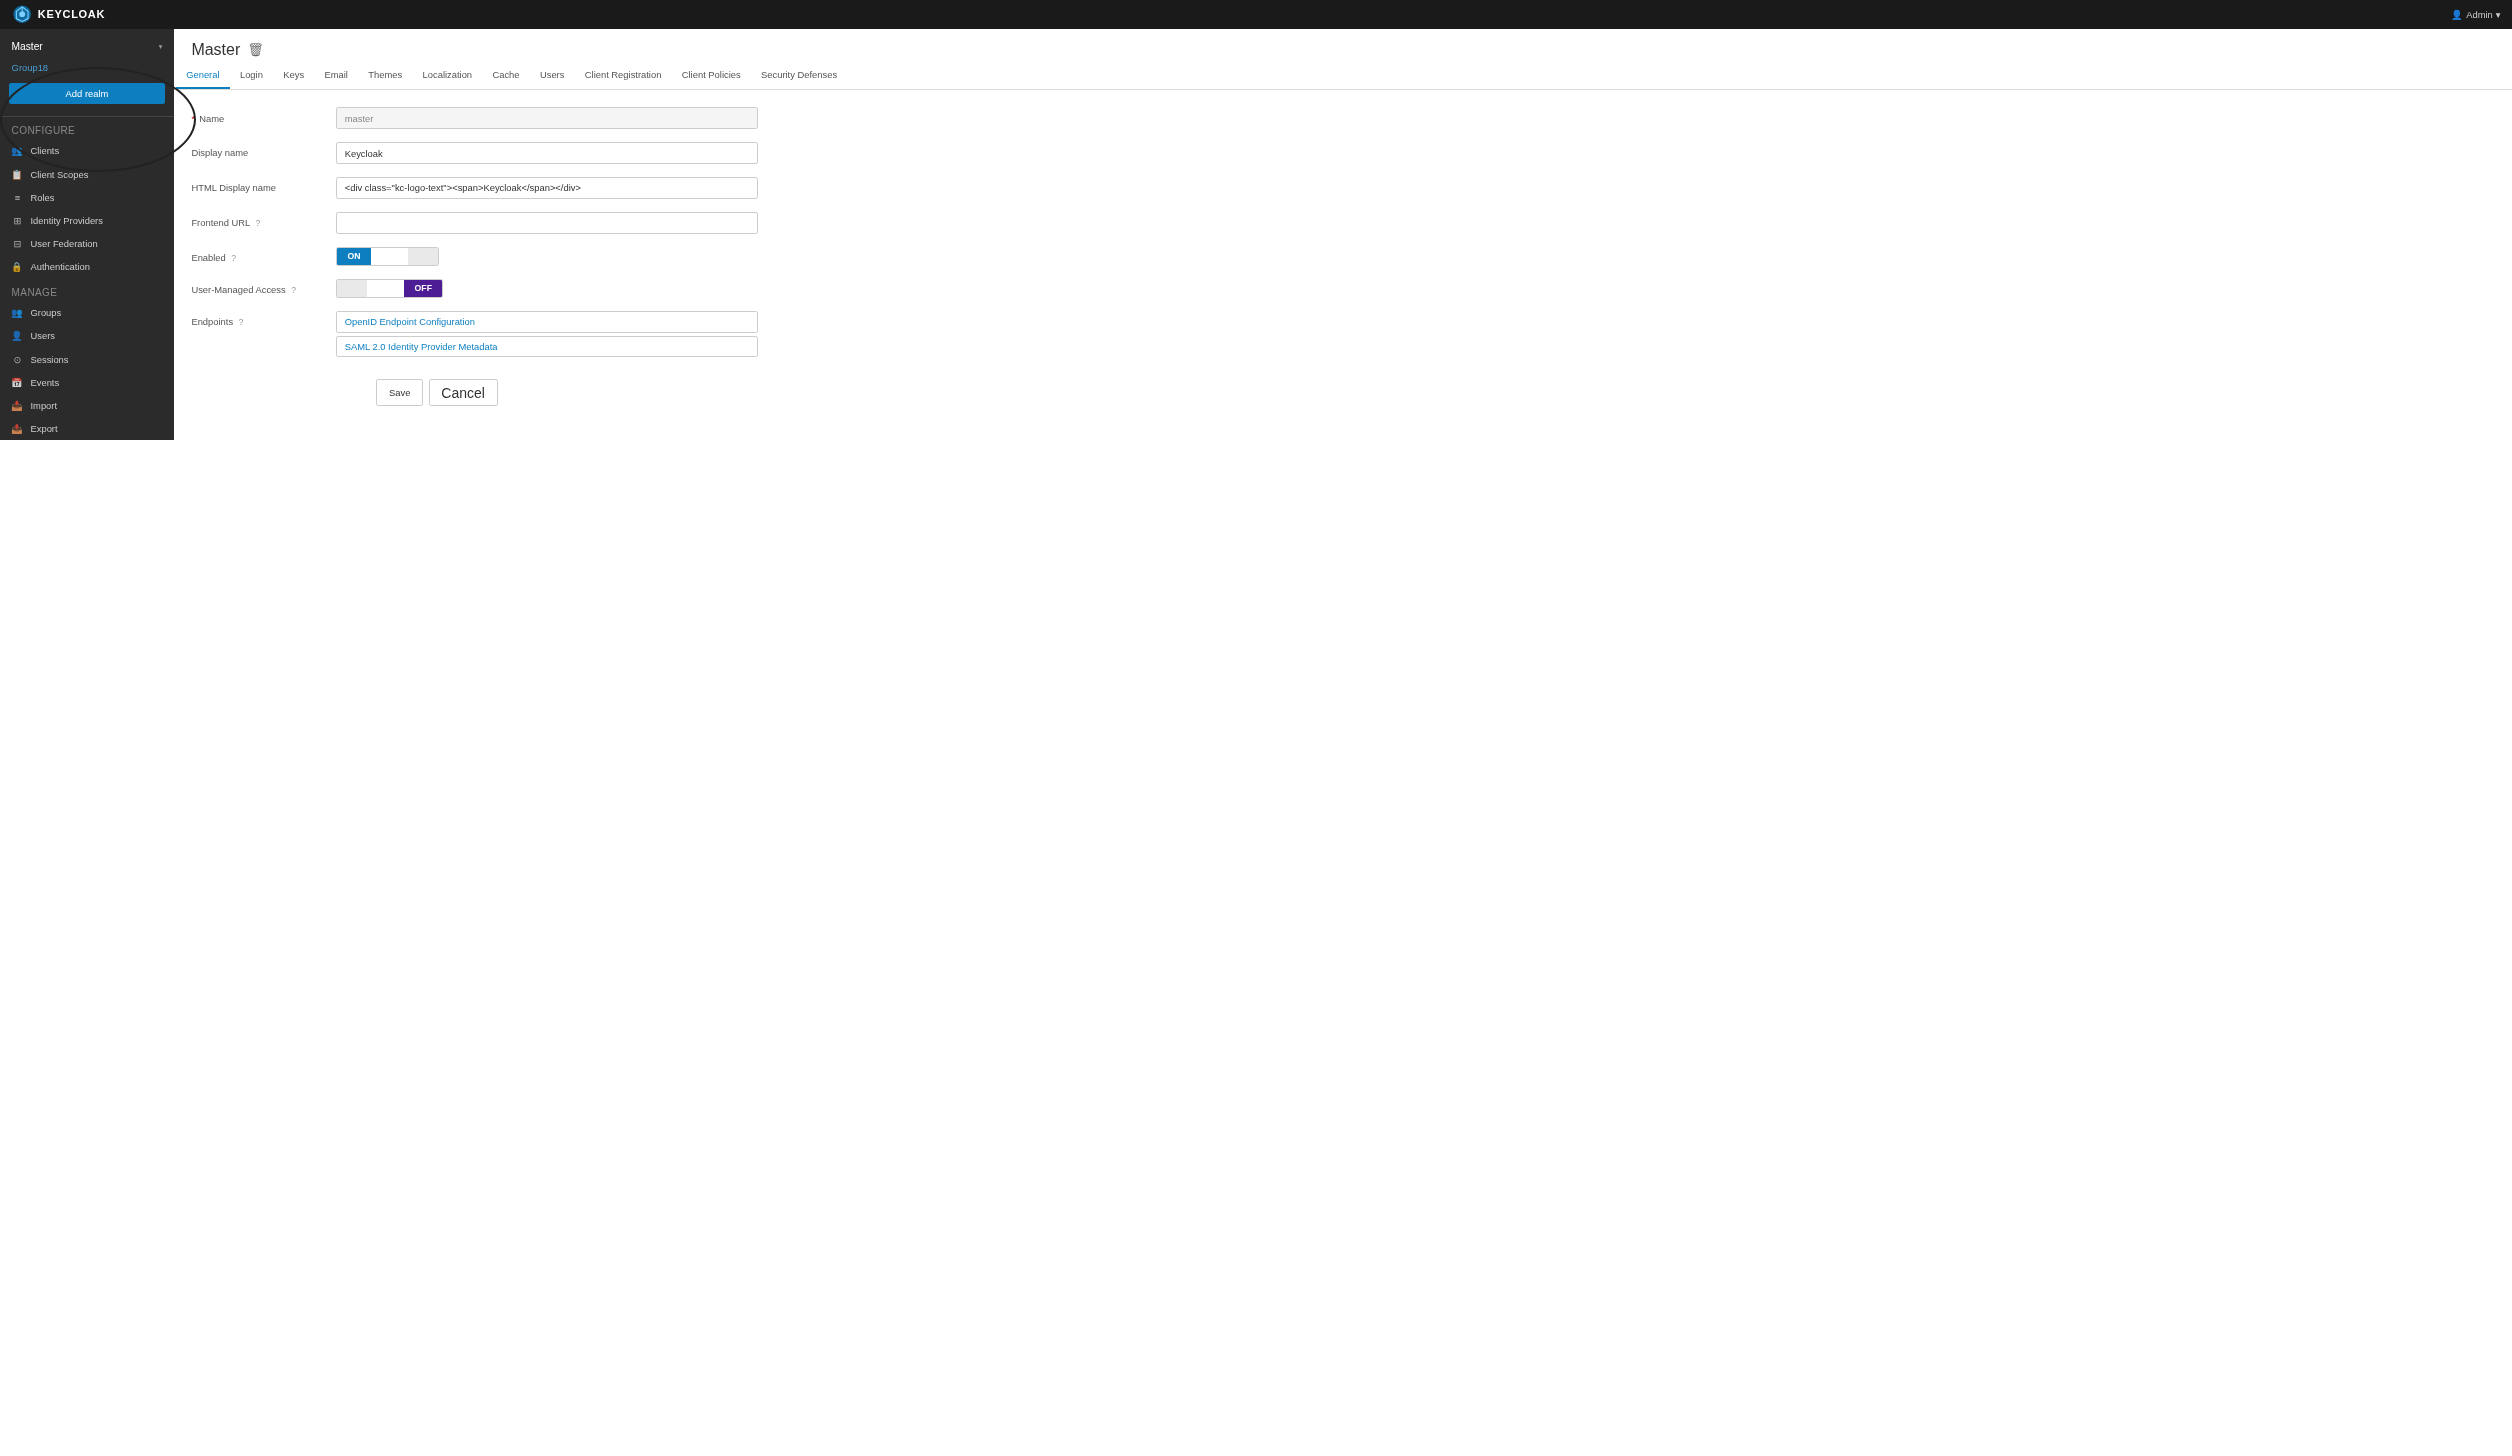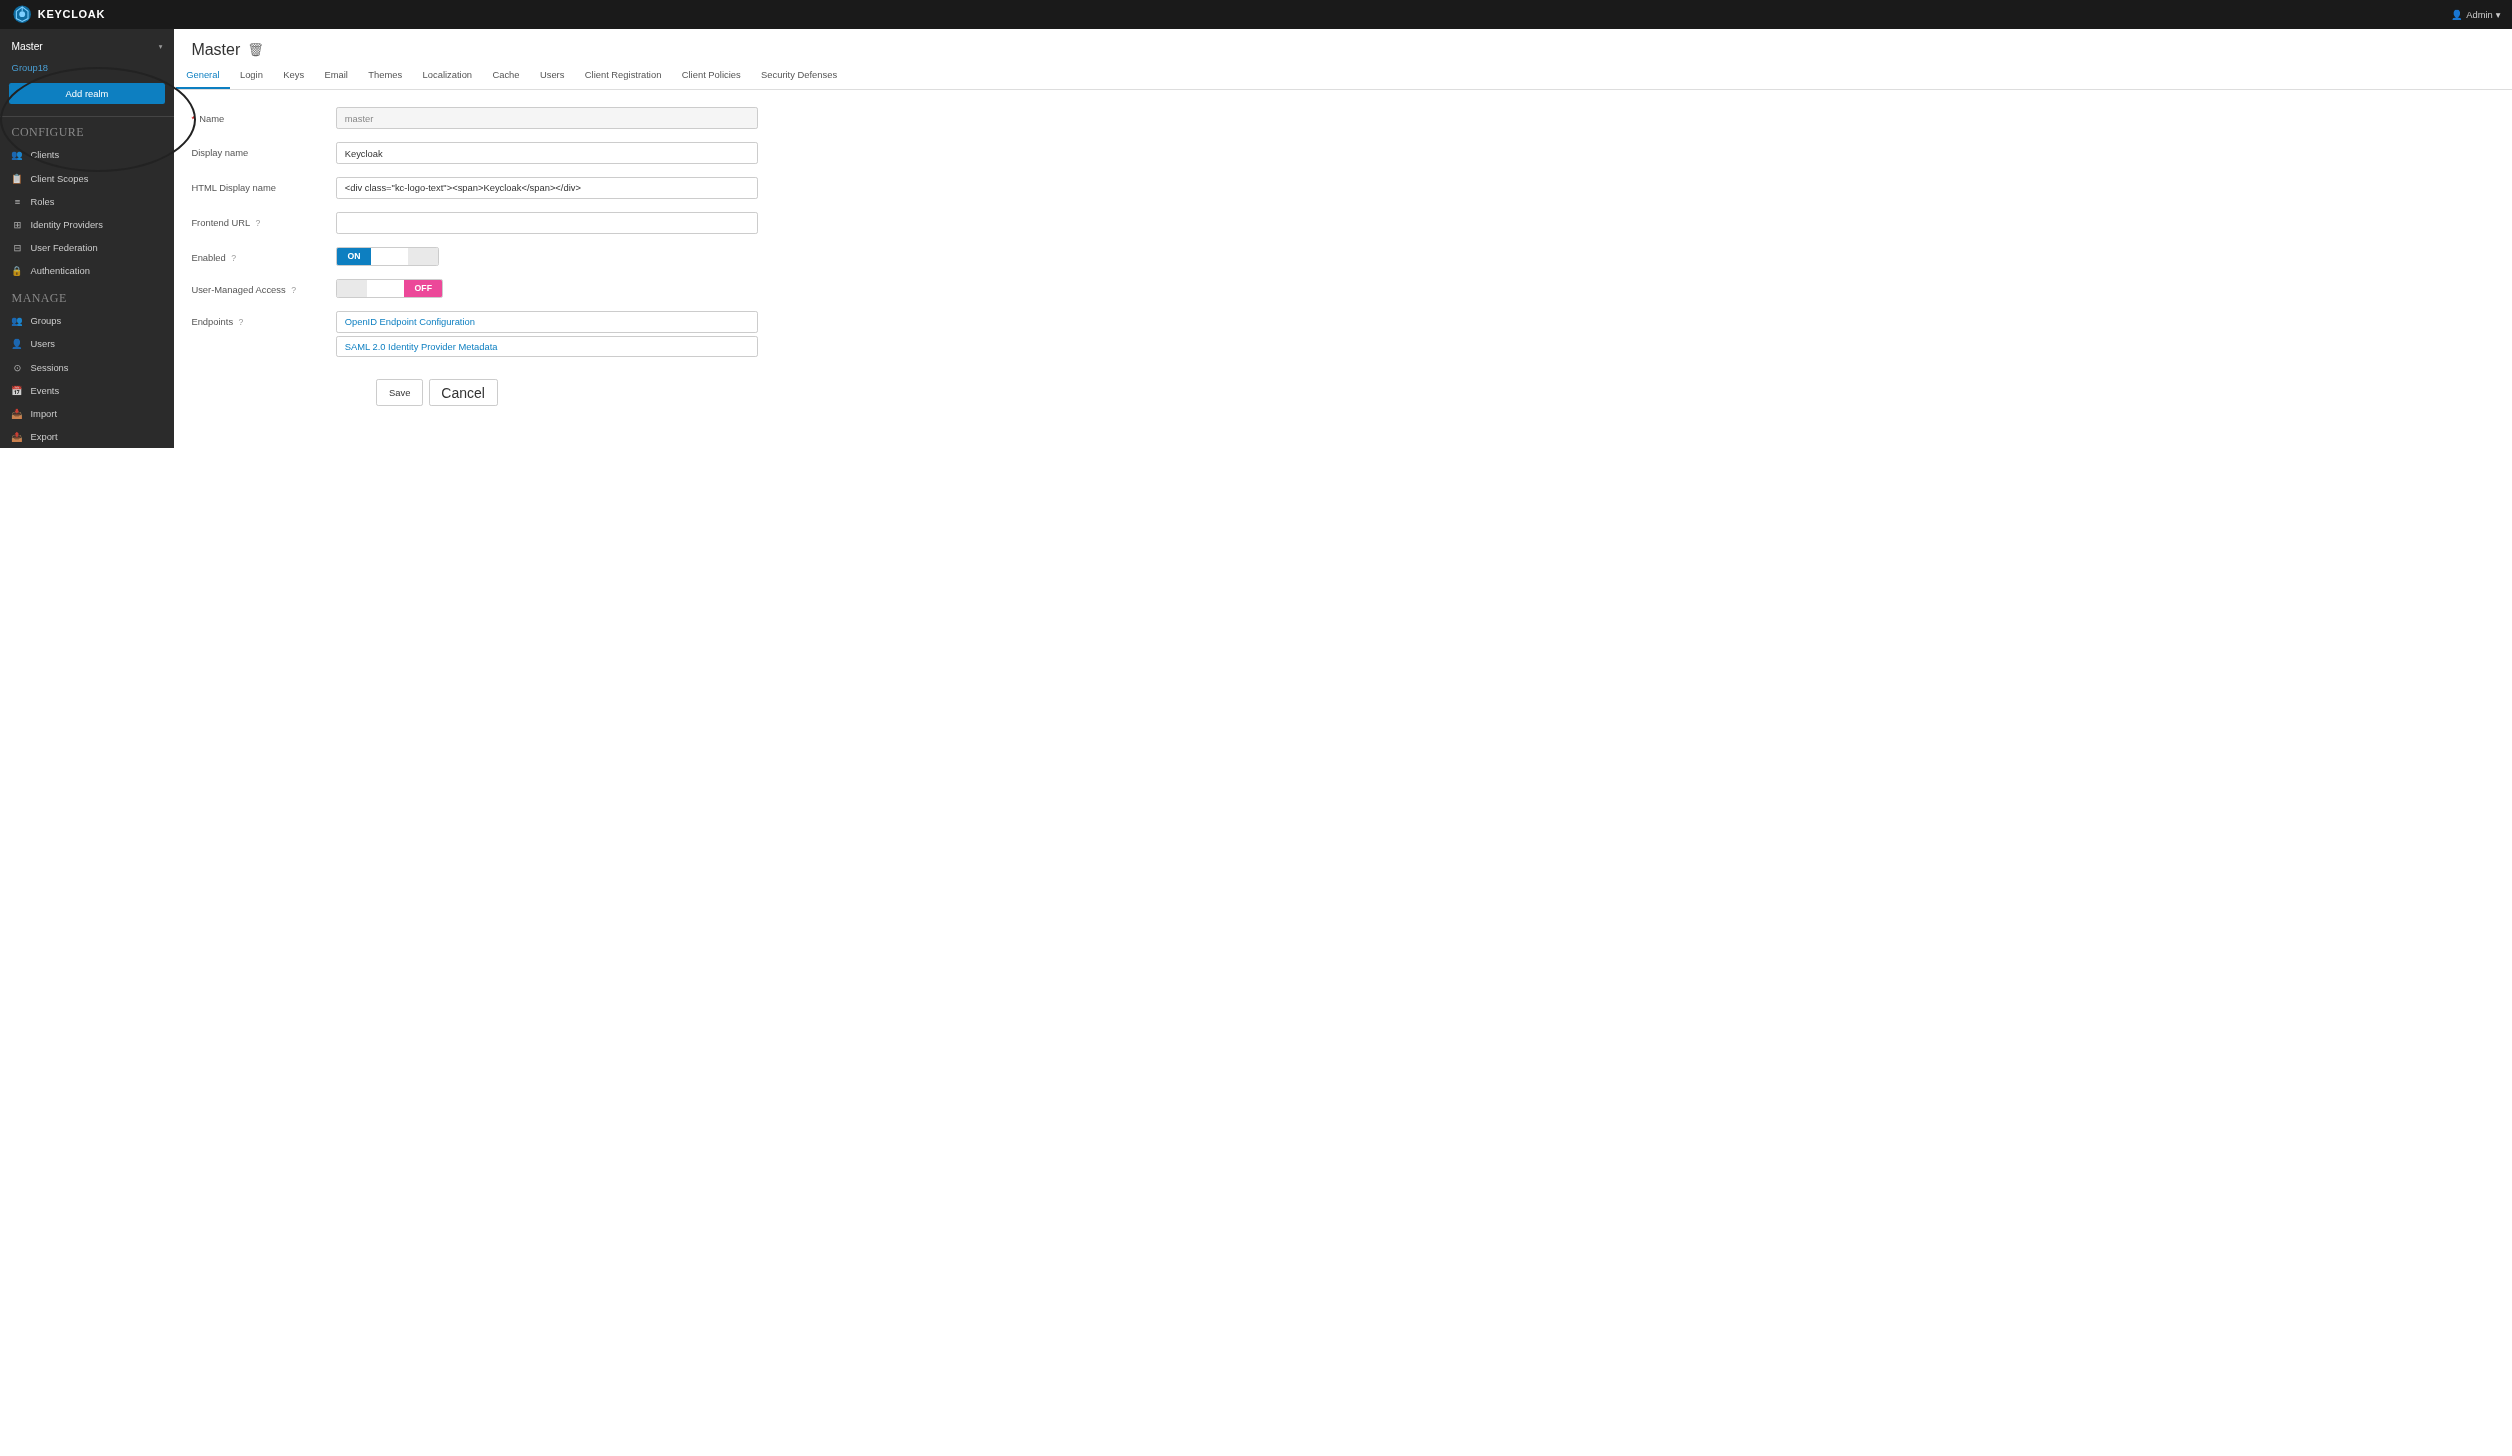--- a/index.html
+++ b/index.html
@@ -89,25 +89,24 @@
       border: none;
       border-radius: 2.2px;
       font-size: 9.4px;
       cursor: pointer;
       width: calc(100% - 17.4px);
       text-align: center;
     }
 
     .sidebar-section-label {
       padding: 8.7px 11.6px 2.9px;
-      font-size: 12px;
+      font-size: 10px;
       color: #888;
       text-transform: uppercase;
       letter-spacing: 0.4px;
-      font-family: Liberation Serif, serif;
     }
 
     .sidebar-item {
       display: flex;
       align-items: center;
       gap: 7.3px;
       padding: 5.8px 11.6px;
       font-size: 9.4px;
       color: #ccc;
       cursor: pointer;
@@ -238,21 +237,21 @@
       cursor: pointer;
       border: none;
       background: #e9e9e9;
       color: #555;
     }
     .toggle-btn.active-on {
       background: #0d7fc1;
       color: #fff;
     }
     .toggle-btn.active-off {
-      background: #ec4899;
+      background: #4c1d95;
       color: #fff;
     }
 
     
     .endpoint-link {
       display: block;
       padding: 4.4px 7.3px;
       border: 0.7px solid #ccc;
       border-radius: 2.2px;
       font-size: 9.4px;

